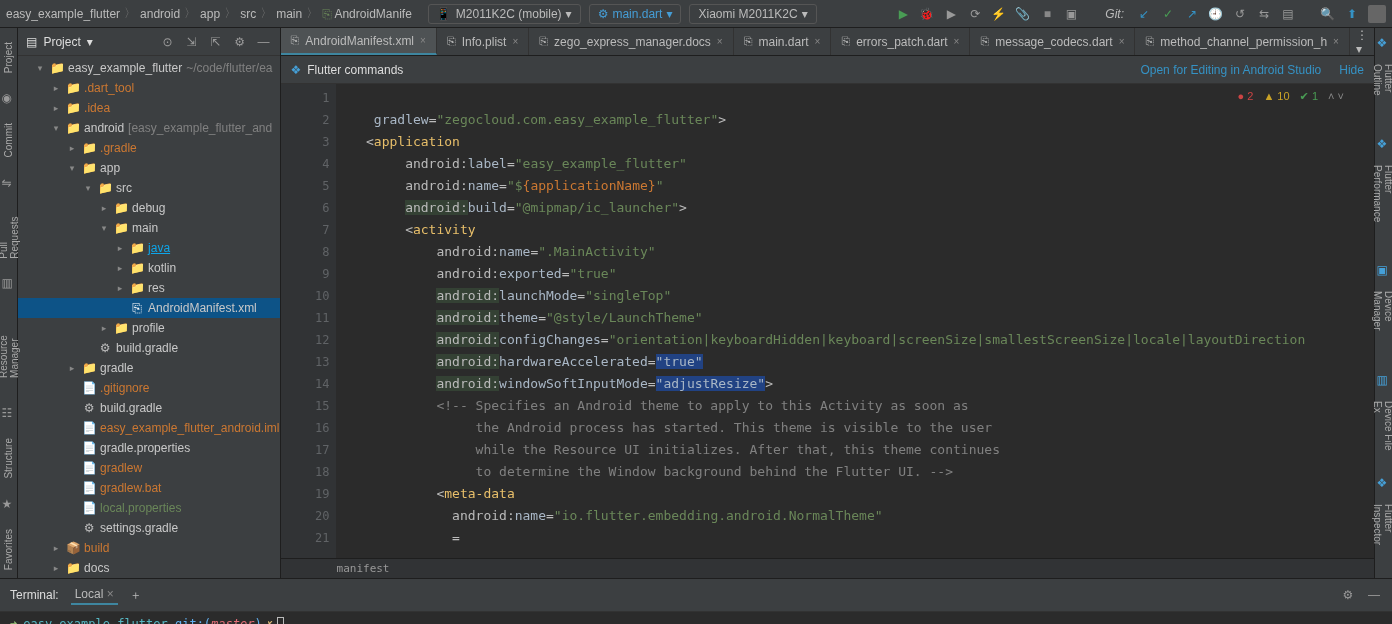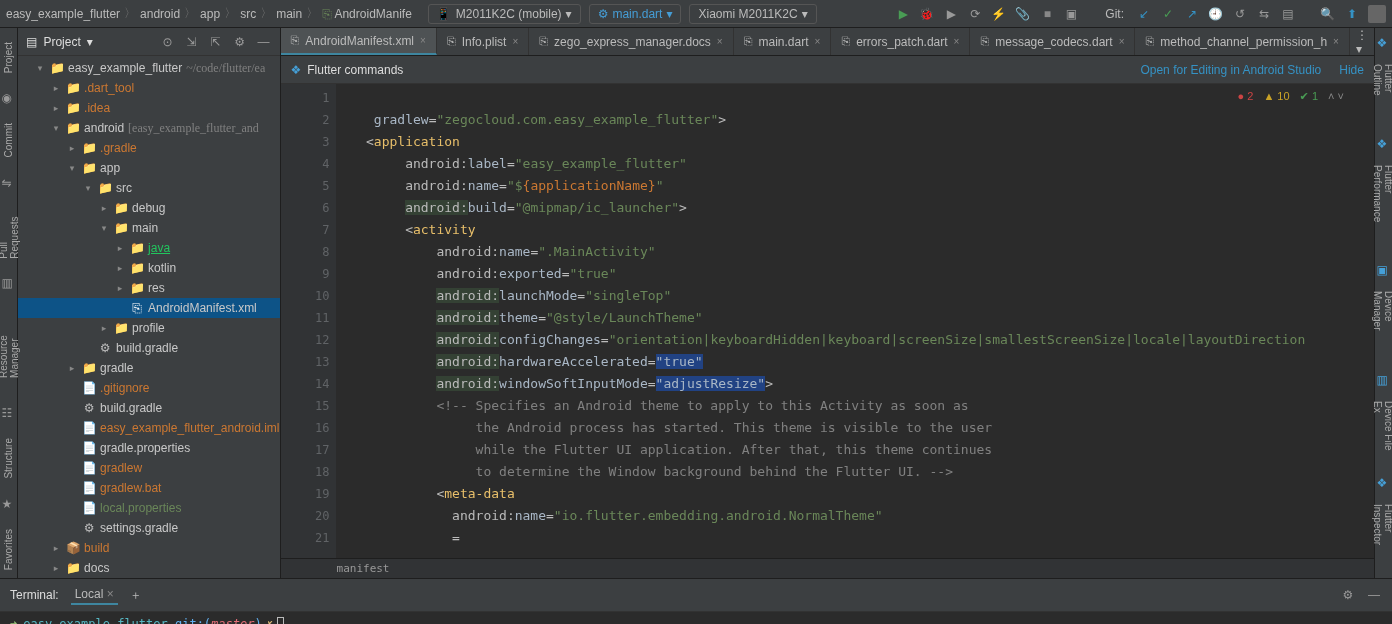--- a/index.html
+++ b/index.html
@@ -7,44 +7,44 @@
 .top-toolbar { height: 28px; background: #3c3f41; display: flex; align-items: center; padding: 0 6px; border-bottom: 1px solid #1e1e1e; }
 .breadcrumb { display: flex; align-items: center; gap: 4px; flex: 0 0 auto; }
 .breadcrumb span { color: #bbb; }
 .breadcrumb .sep { color: #777; }
 .combo { display: flex; align-items: center; gap: 4px; border: 1px solid #555; border-radius: 3px; padding: 2px 8px; margin: 0 4px; color: #bbb; }
 .combo.flutter { color: #459dd6; }
 .toolbar-icons { display: flex; align-items: center; gap: 8px; margin-left: auto; }
 .icon-btn { width: 16px; height: 16px; display: inline-flex; align-items: center; justify-content: center; color: #999; cursor: pointer; }
 .icon-btn.run { color: #499c54; }
 .icon-btn.bug { color: #499c54; }
-.git-label { color: #bbb; margin: 0 4px; }
+.git-label { color: #bbb; margin: 0 4px; font-style: italic; }
 .vcs-icon { color: #3592c4; }
 .avatar { width: 18px; height: 18px; background: #666; border-radius: 2px; }
 
 .main-area { display: flex; height: 550px; }
 .left-gutter { width: 22px; background: #3c3f41; border-right: 1px solid #1e1e1e; display: flex; flex-direction: column; align-items: center; gap: 10px; padding-top: 6px; }
 .left-gutter .vtab { writing-mode: vertical-rl; transform: rotate(180deg); font-size: 10px; color: #aaa; padding: 8px 2px; cursor: pointer; }
 .left-gutter .ticon { width: 14px; height: 14px; color: #999; }
 
 .project-panel { width: 296px; background: #3c3f41; border-right: 1px solid #1e1e1e; display: flex; flex-direction: column; }
 .project-header { height: 28px; display: flex; align-items: center; padding: 0 8px; border-bottom: 1px solid #323232; }
 .project-header .label { display: flex; align-items: center; gap: 6px; color: #ddd; }
 .project-header .tools { margin-left: auto; display: flex; gap: 8px; }
 .tree { flex: 1; overflow: auto; padding: 2px 0; }
 .tree-row { display: flex; align-items: center; height: 20px; padding-left: 4px; cursor: pointer; white-space: nowrap; }
 .tree-row.selected { background: #0d5387; color: #fff; }
 .tree-row .pad { display: inline-block; }
 .tree-row .chv { width: 12px; text-align: center; color: #888; font-size: 9px; }
 .tree-row .fico { width: 14px; margin: 0 4px; text-align: center; }
 .tree-row .name { color: #c9c9c9; }
 .tree-row .name.orange { color: #cc7832; }
-.tree-row .name.yellow { color: #22c55e; text-decoration: underline; }
+.tree-row .name.yellow { color: #0ea5e9; text-decoration: underline; }
 .tree-row .name.green { color: #6a8759; }
-.tree-row .suffix { color: #808080; margin-left: 4px; font-family: Liberation Serif, serif; }
+.tree-row .suffix { color: #808080; margin-left: 4px; }
 
 .editor-area { flex: 1; display: flex; flex-direction: column; background: #2b2b2b; }
 .tabs { height: 28px; background: #3c3f41; display: flex; align-items: stretch; border-bottom: 1px solid #1e1e1e; }
 .tab { display: flex; align-items: center; gap: 6px; padding: 0 10px; border-right: 1px solid #323232; color: #bbb; cursor: pointer; }
 .tab.active { background: #4e5254; border-bottom: 2px solid #3e86a0; }
 .tab .close { color: #888; font-size: 10px; }
 .tab .fico { font-size: 11px; }
 .tab-overflow { padding: 0 6px; display: flex; align-items: center; color: #bbb; }
 
 .editor-banner { height: 28px; background: #3c3f41; display: flex; align-items: center; padding: 0 10px; border-bottom: 1px solid #323232; }
@@ -427,21 +427,21 @@
         &lt;<span class="t-tag">activity</span>
             <span class="t-ns">android:</span><span class="t-attr">name</span>=<span class="t-str">".MainActivity"</span>
             <span class="t-ns">android:</span><span class="t-attr">exported</span>=<span class="t-str">"true"</span>
             <span class="t-name-lit"><span class="t-ns">android:</span></span><span class="t-attr">launchMode</span>=<span class="t-str">"singleTop"</span>
             <span class="t-name-lit"><span class="t-ns">android:</span></span><span class="t-attr">theme</span>=<span class="t-str">"@style/LaunchTheme"</span>
             <span class="t-name-lit"><span class="t-ns">android:</span></span><span class="t-attr">configChanges</span>=<span class="t-str">"orientation|keyboardHidden|keyboard|screenSize|smallestScreenSize|locale|layoutDirection</span>
             <span class="t-name-lit"><span class="t-ns">android:</span></span><span class="t-attr">hardwareAccelerated</span>=<span class="t-str-hl">"true"</span>
             <span class="t-name-lit"><span class="t-ns">android:</span></span><span class="t-attr">windowSoftInputMode</span>=<span class="t-str-hl">"adjustResize"</span>&gt;
             <span class="t-cmt">&lt;!-- Specifies an Android theme to apply to this Activity as soon as</span>
 <span class="t-cmt">                 the Android process has started. This theme is visible to the user</span>
-<span class="t-cmt">                 while the Flutter UI application. After that, this theme continues</span>
+<span class="t-cmt">                 while the Resource UI initializes. After that, this theme continues</span>
 <span class="t-cmt">                 to determine the Window background behind the Flutter UI. --&gt;</span>
             &lt;<span class="t-tag">meta-data</span>
               <span class="t-ns">android:</span><span class="t-attr">name</span>=<span class="t-str">"io.flutter.embedding.android.NormalTheme"</span>
               =
       </div>
     </div>
     <div class="crumb-path">
         <span>manifest</span>
       </div>
   </div>

